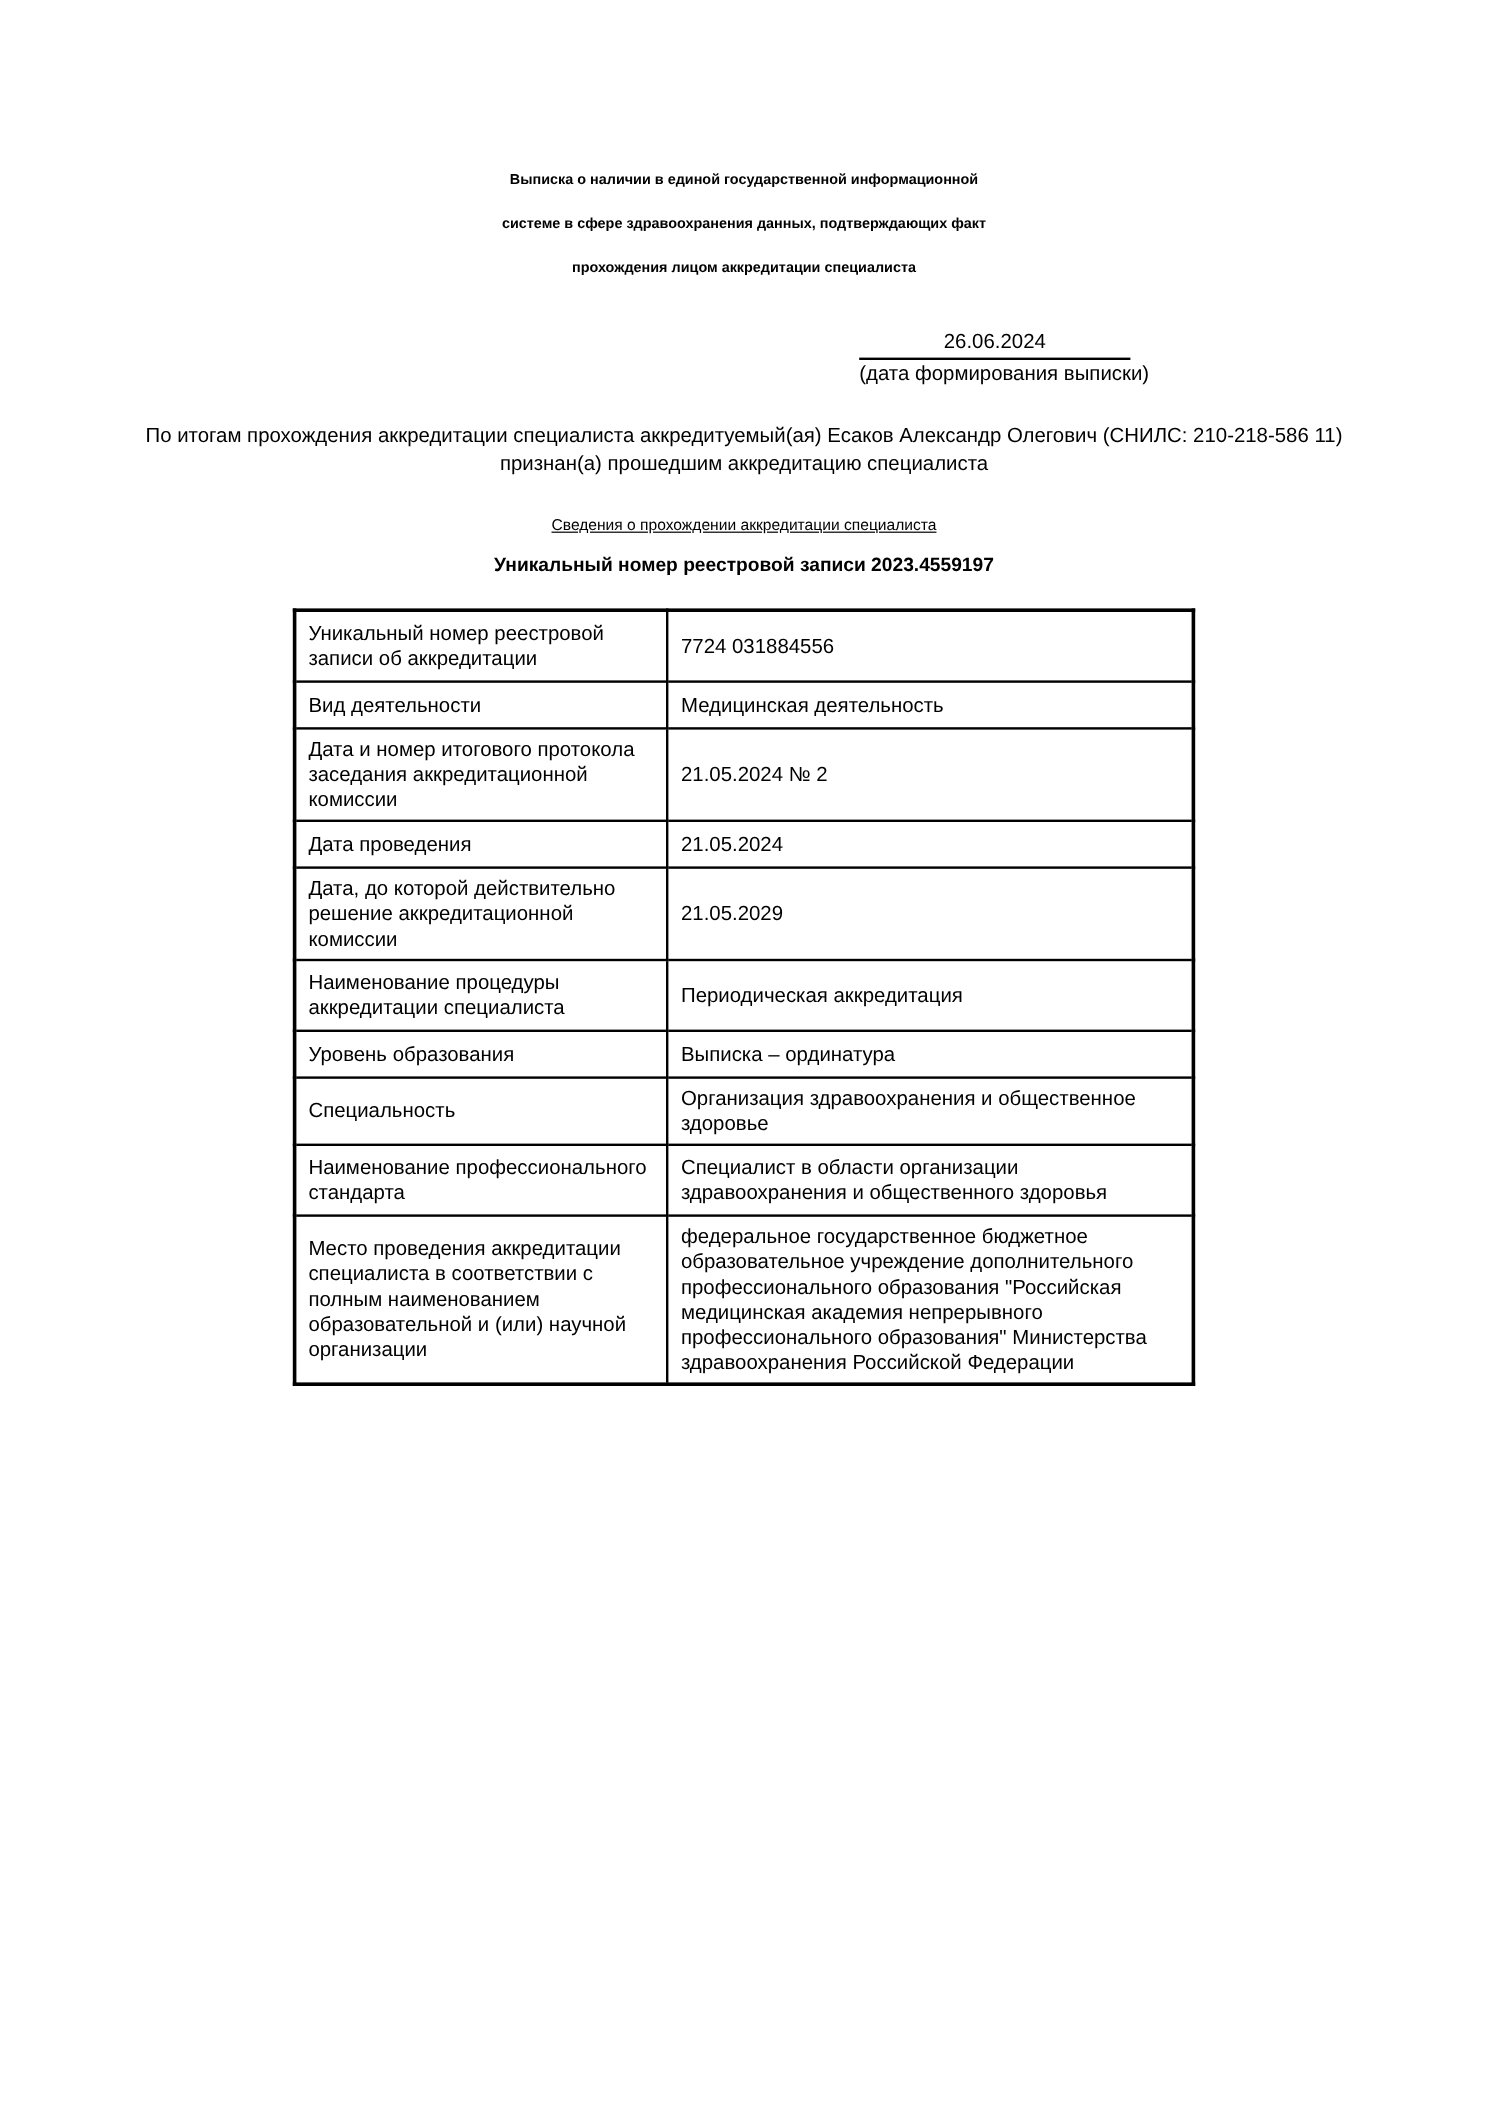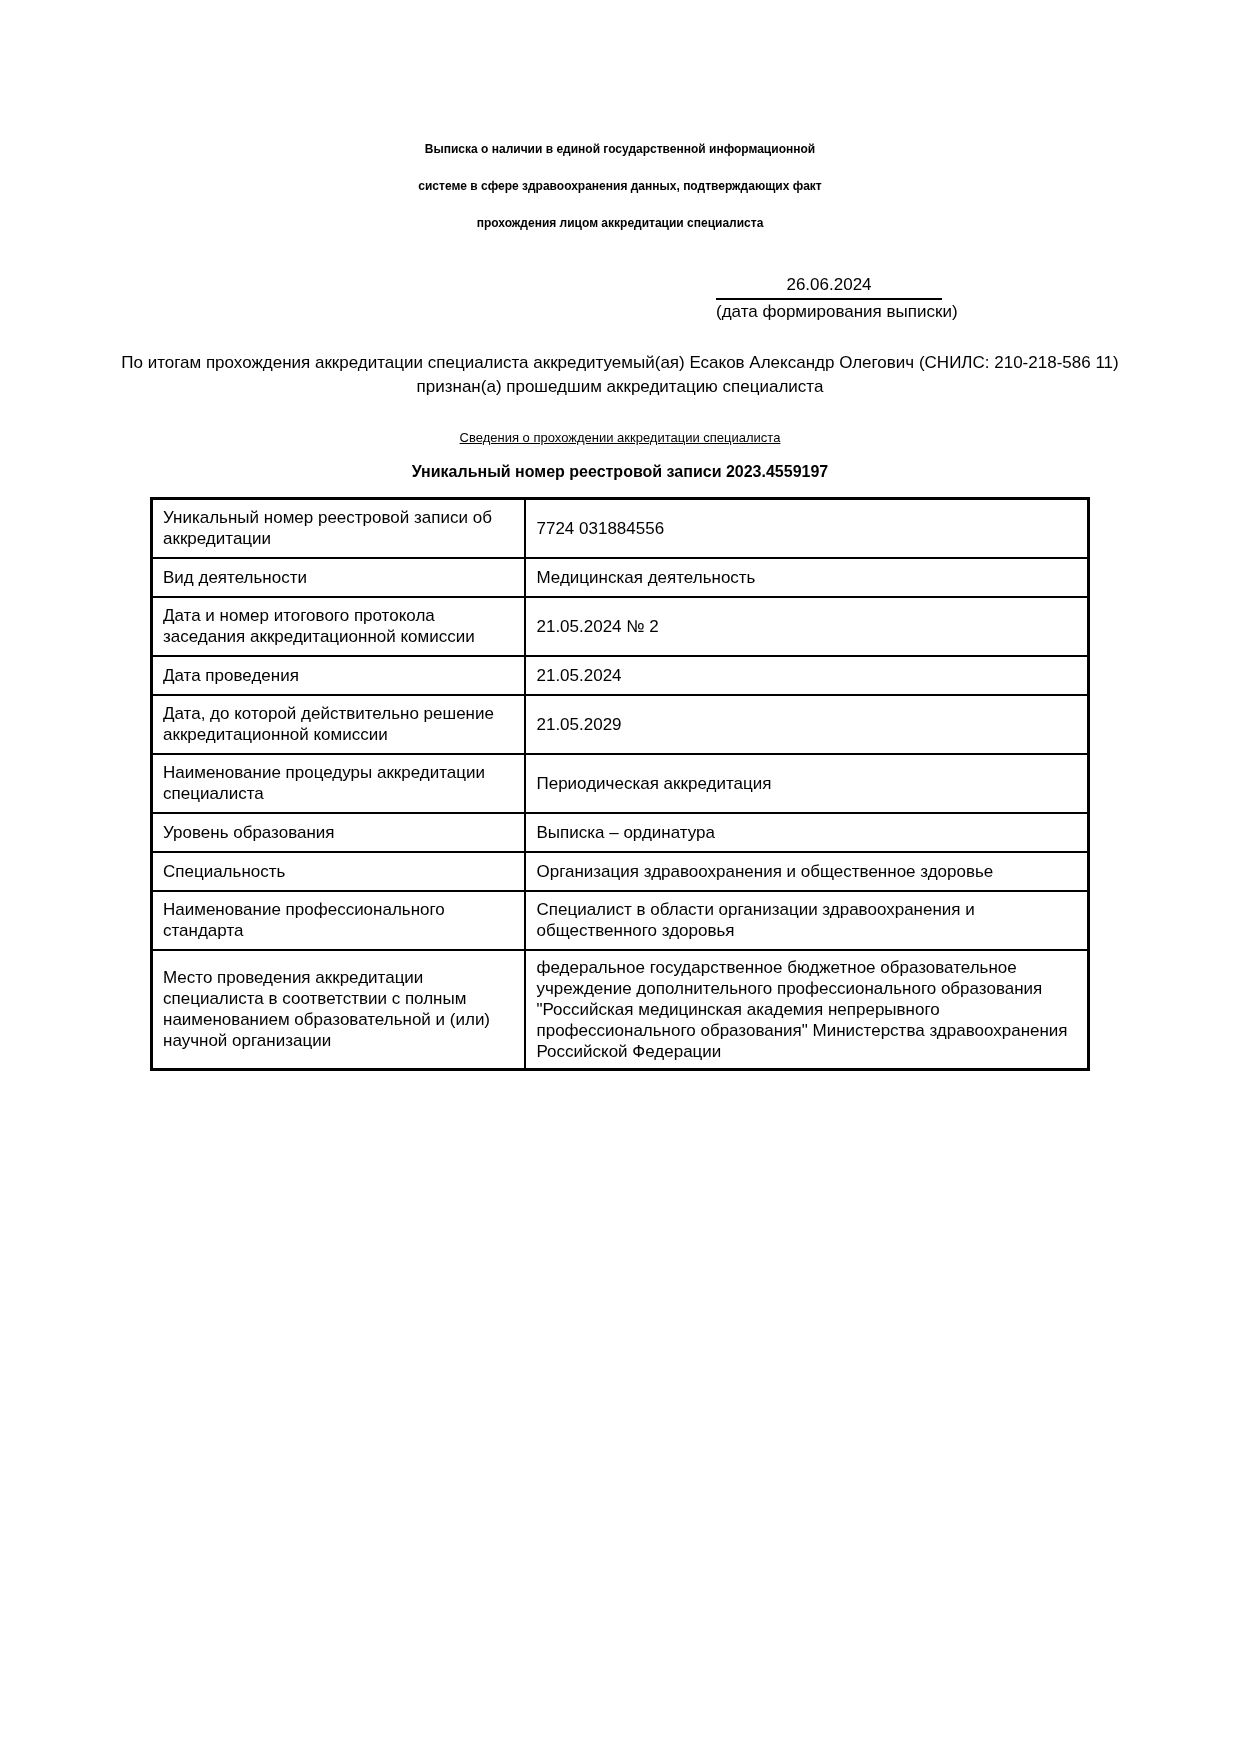--- a/index.html
+++ b/index.html
@@ -55,22 +55,22 @@
     font-size: 13px;
     text-decoration: underline;
   }
   .registry-heading {
     margin-top: 18px;
     text-align: center;
     font-weight: bold;
     font-size: 16px;
   }
   table.acc-table {
-    width: 940px;
-    margin: 16px auto 0;
+    width: 752px;
+    margin: 26px auto 0;
     border-collapse: collapse;
     border: 3px solid #000;
     font-size: 17px;
     line-height: 21px;
   }
   table.acc-table td {
     border: 2px solid #000;
     vertical-align: middle;
     padding: 6px 10px;
   }

